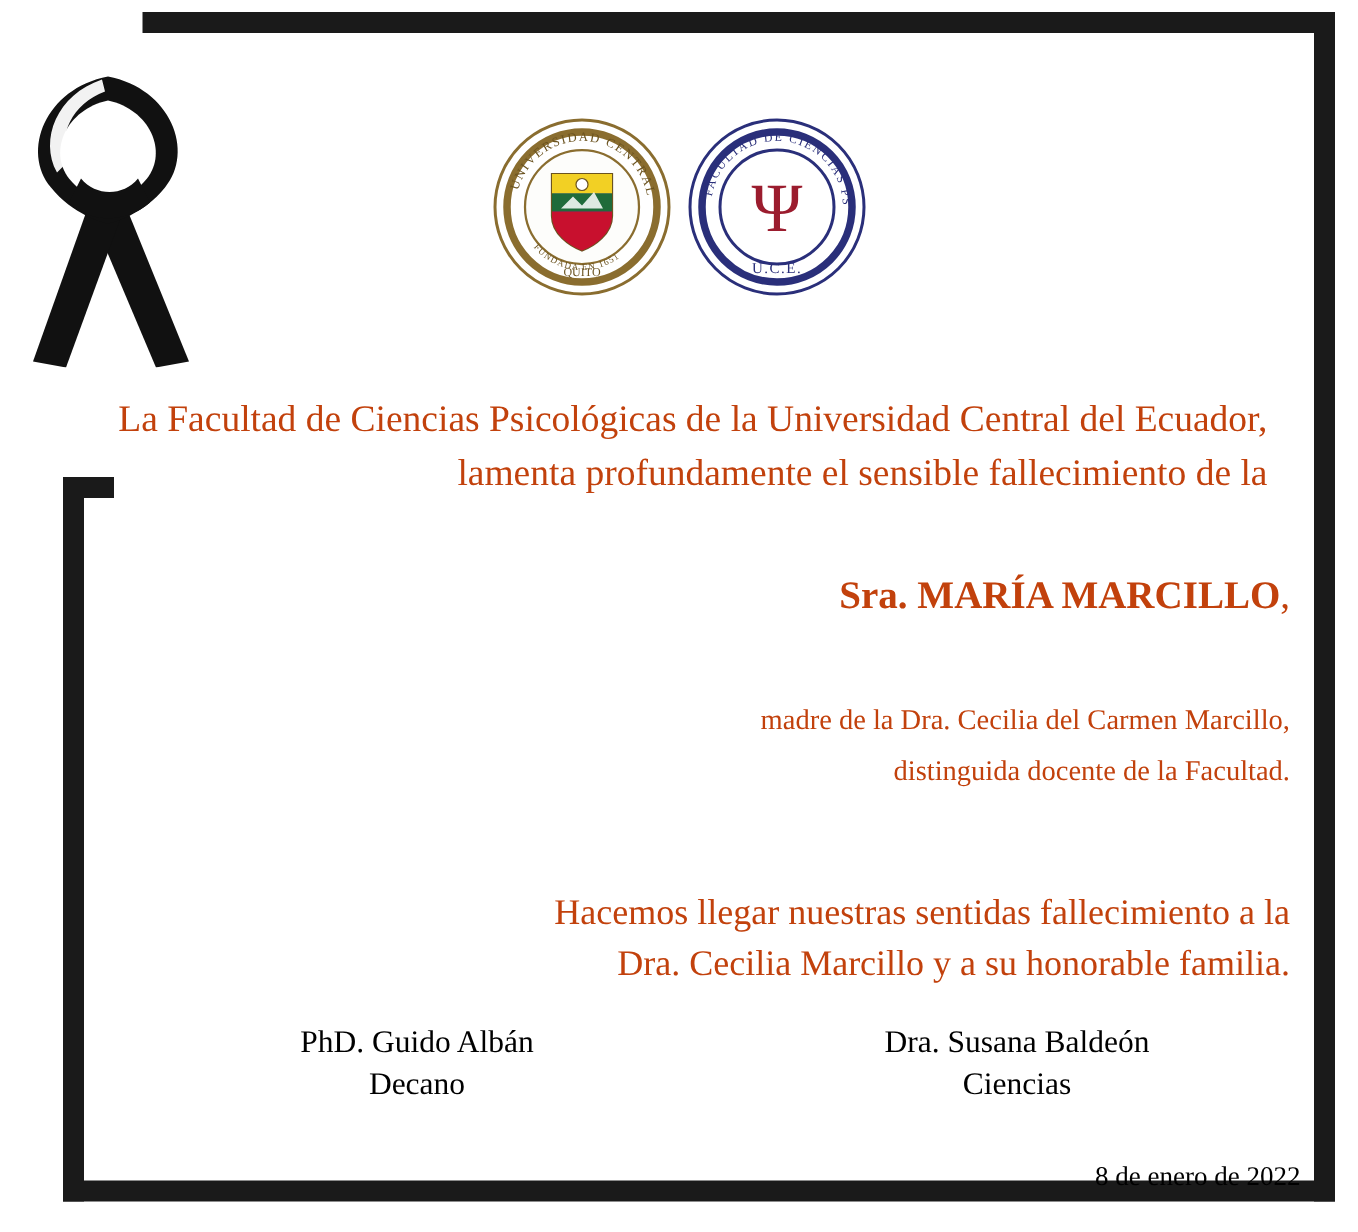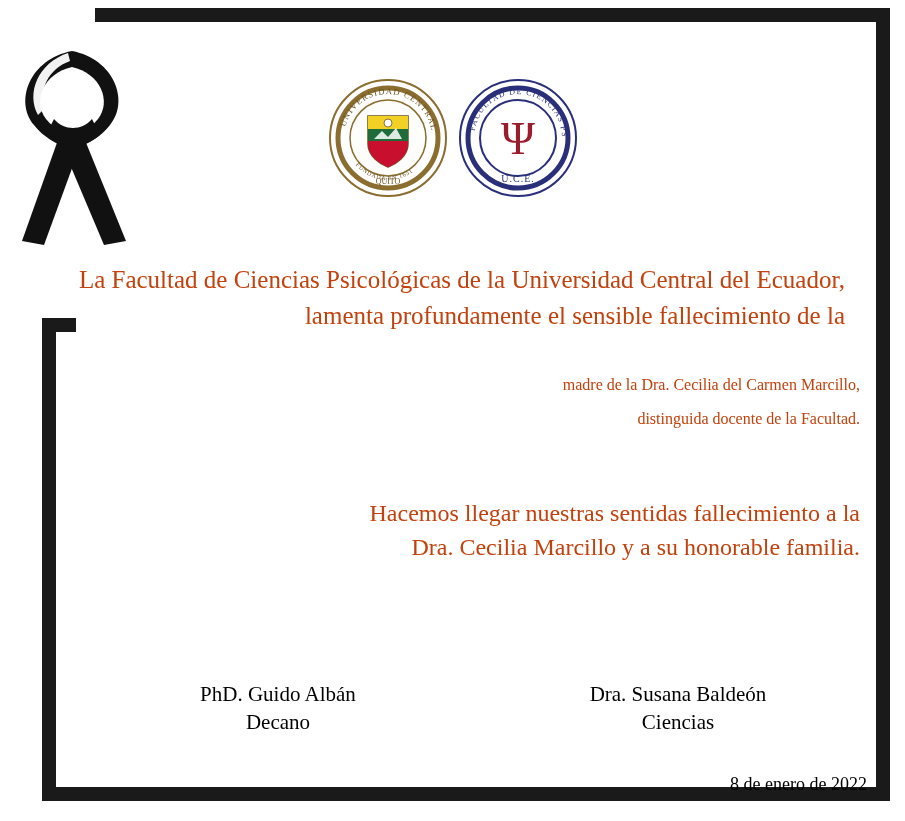--- a/index.html
+++ b/index.html
@@ -105,23 +105,23 @@
   }
   .para-name {
     font-size: 26px;
     font-weight: bold;
     margin: 48px 0 0 0;
   }
   .para-name .comma {
     font-weight: normal;
   }
   .para-relation {
-    font-size: 16px;
+    font-size: 19px;
     line-height: 34px;
-    margin: 34px 0 0 0;
+    margin: 52px 0 0 0;
     font-family: Liberation Serif, serif;
   }
   .para-condolence {
     font-size: 24px;
     line-height: 34px;
     margin: 60px 0 0 0;
   }
 
   
   .signatures {
@@ -221,20 +221,21 @@
         </text>
         <text x="60" y="104" text-anchor="middle" font-family="Liberation Serif, serif" font-size="10" fill="#2a2f7a" letter-spacing="1">U.C.E.</text>
         <text x="60" y="76" text-anchor="middle" font-family="Liberation Serif, serif" font-size="46" fill="#9b1c2e">Ψ</text>
       </svg>
     </div>
 
   </div>
 
   <div class="body-text">
     <p class="para-intro">La Facultad de Ciencias Psicológicas de la Universidad Central del Ecuador, lamenta profundamente el sensible fallecimiento de la</p>
+    <p class="para-name"><span>Sra. MARÍA MARCILLO</span><span class="comma">,</span></p>
     <p class="para-relation">
       <span>madre de la Dra. Cecilia del Carmen Marcillo,</span><br>
       <span>distinguida docente de la Facultad.</span>
     </p>
     <p class="para-condolence">
       <span>Hacemos llegar nuestras sentidas fallecimiento a la</span><br>
       <span>Dra. Cecilia Marcillo y a su honorable familia.</span>
     </p>
   </div>
 

